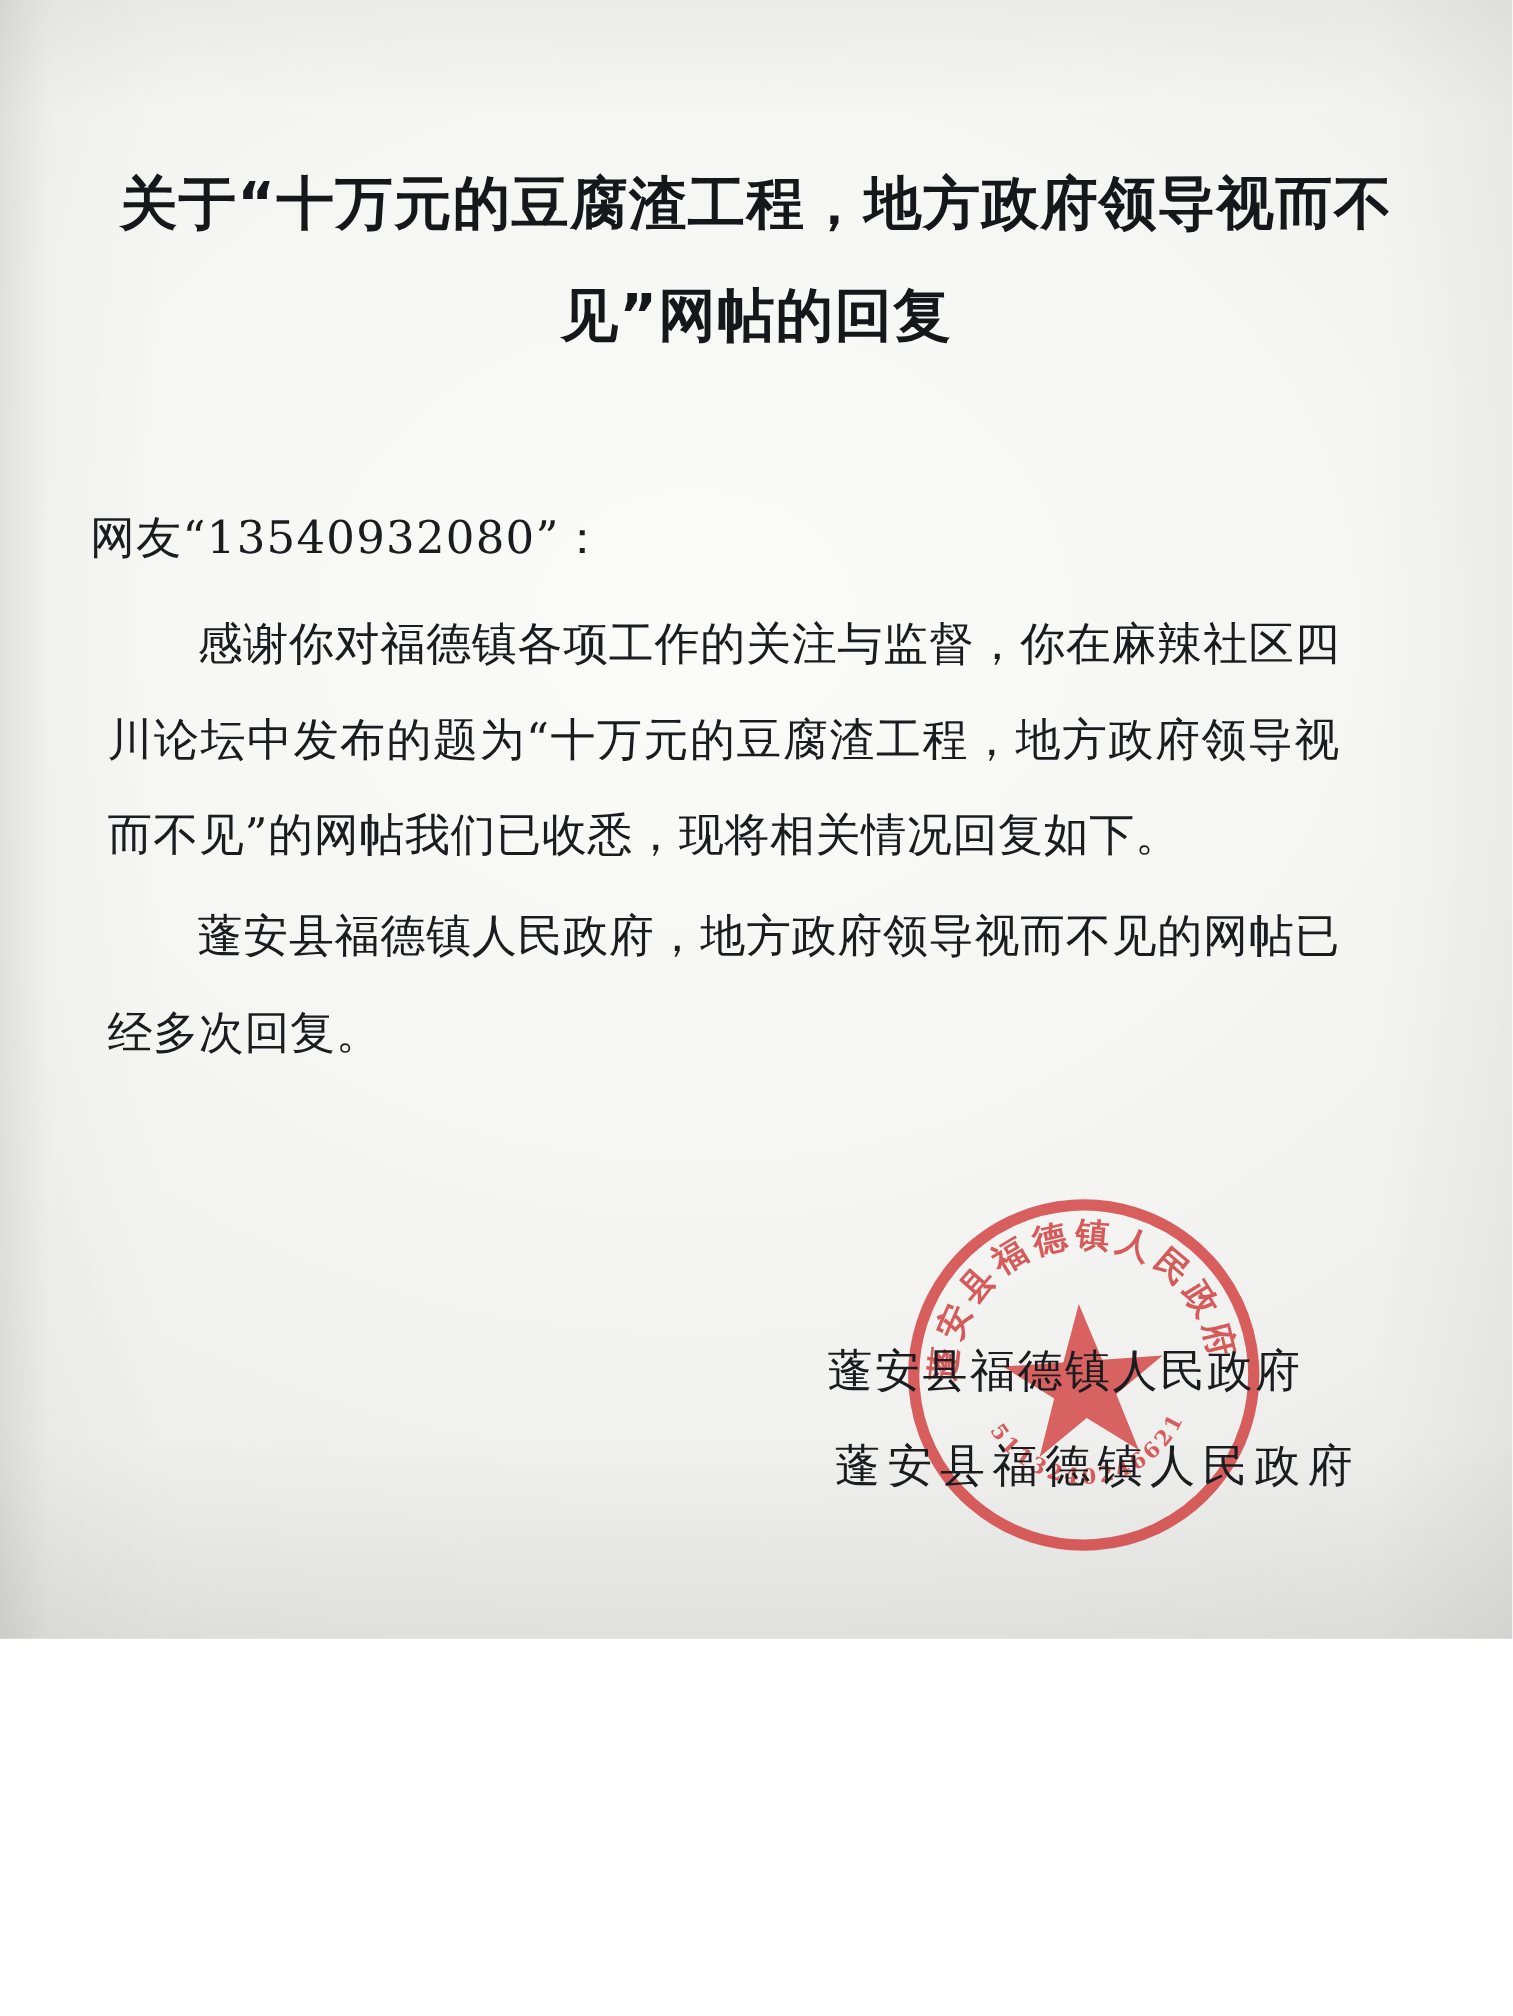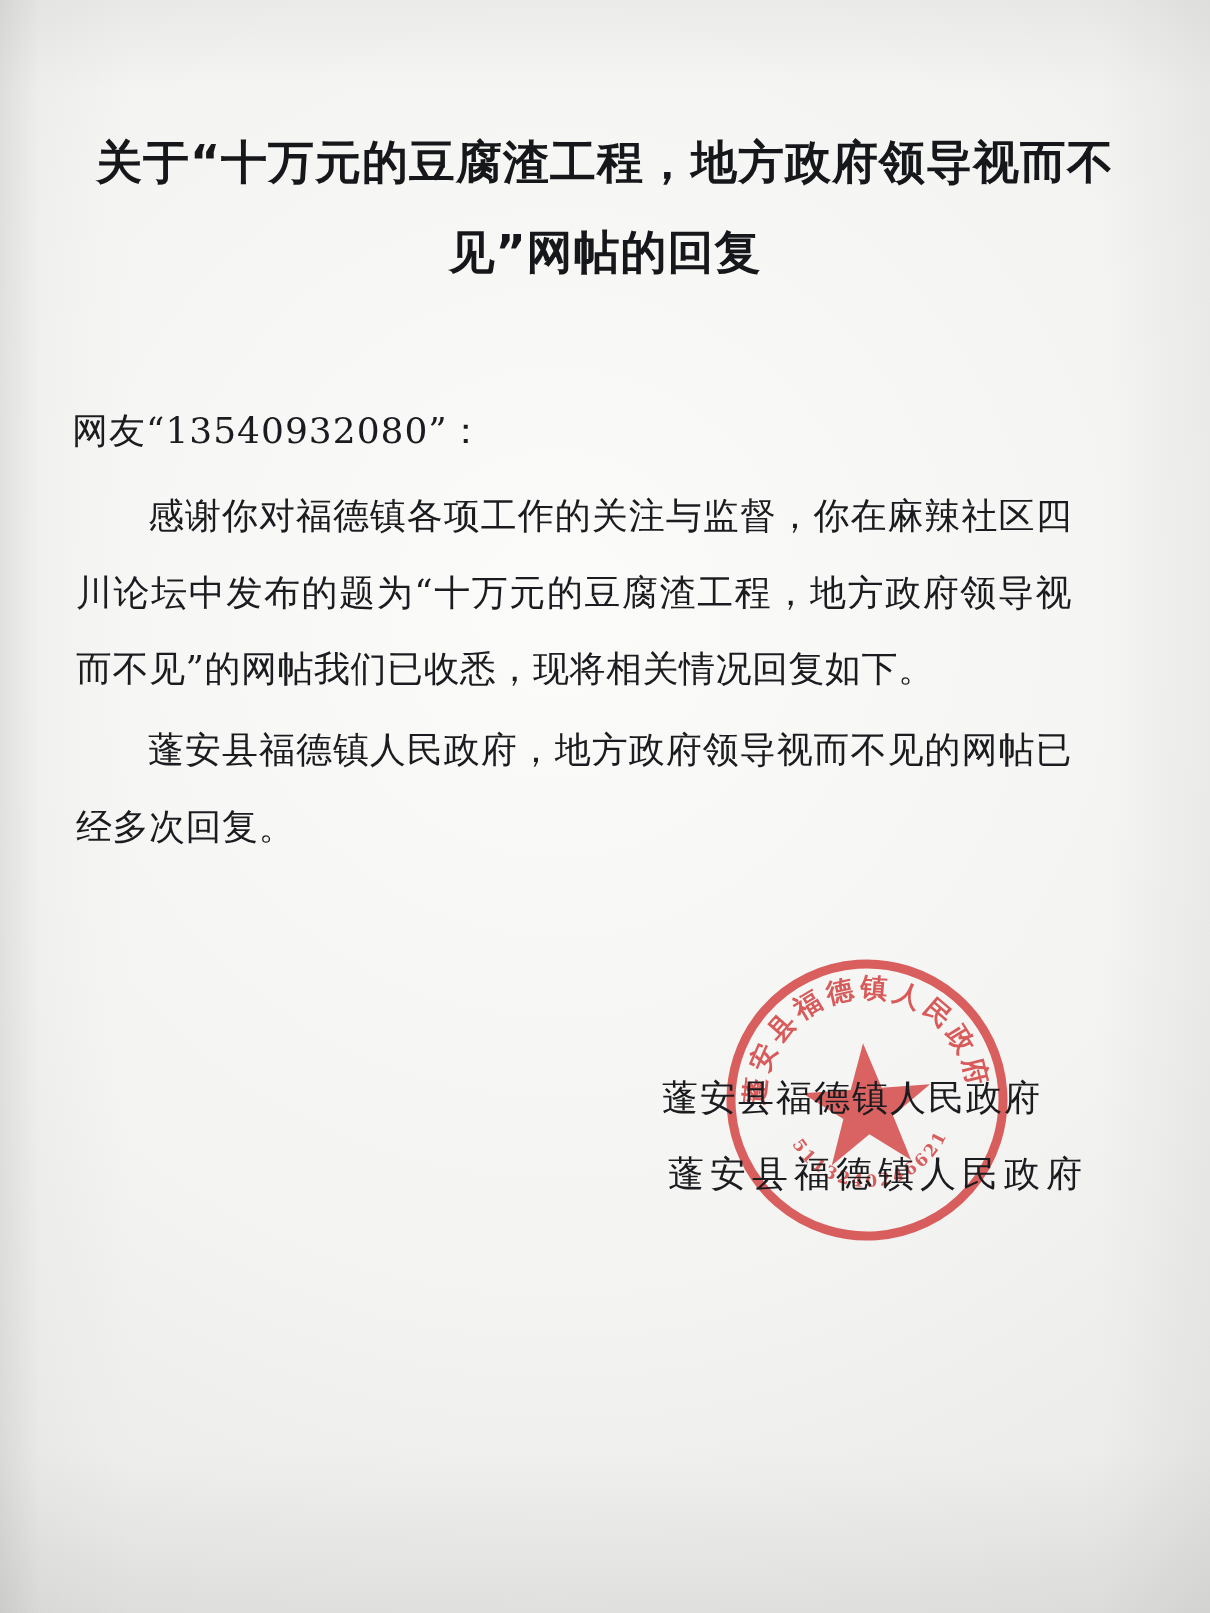--- a/index.html
+++ b/index.html
@@ -11,21 +11,21 @@
     width: 1210px;
     height: 1613px;
     overflow: hidden;
     font-family: "DejaVu Serif", "Liberation Serif", serif;
   }
 
   
   .page {
     position: relative;
     width: 1210px;
-    height: 1613px;
+    height: 1311px;
     background:
       radial-gradient(ellipse 120% 90% at 46% 38%, #fbfbfa 0%, #f4f4f2 44%, #ececeb 70%, #e2e2e1 88%, #d6d6d5 100%);
   }
   .page::after {
     
     content: "";
     position: absolute;
     inset: 0;
     pointer-events: none;
     background:
@@ -68,21 +68,21 @@
     width: 1000px;
     font-size: 36px;
     line-height: 2.13;
     color: #1b1c1f;
     letter-spacing: 0.5px;
     text-align: justify;
     text-justify: inter-character;
     z-index: 3;
   }
   .body-text p {
-    margin: 0 0 4px 4px;
+    margin: 0 0 4px 14px;
     text-indent: 2em;
   }
 
   .signature {
     position: absolute;
     right: 122px;
     top: 1060px;
     text-align: left;
     font-size: 36px;
     line-height: 2.1;

